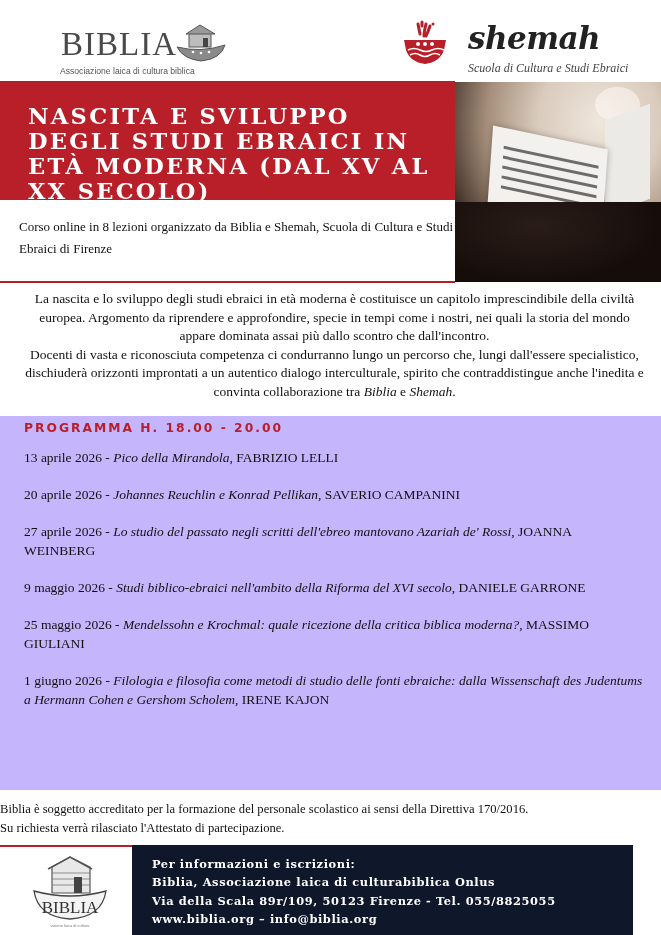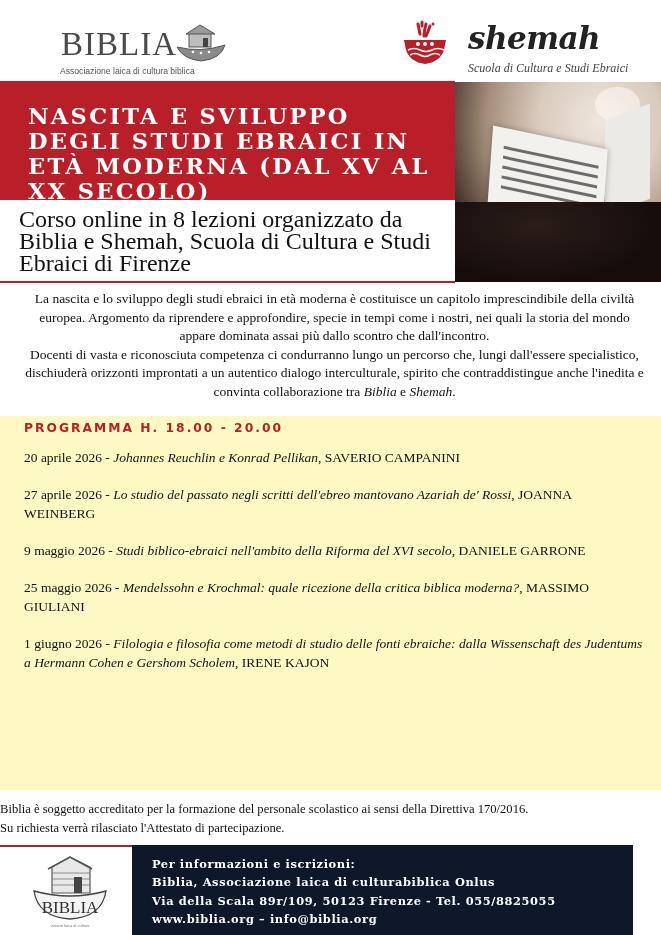--- a/index.html
+++ b/index.html
@@ -20,27 +20,27 @@
   .photo-page { position: absolute; left: 35px; top: 55px; width: 115px; height: 85px; background: #f3f1ee; transform: skewY(8deg) rotate(4deg); box-shadow: 0 0 6px rgba(0,0,0,0.3); }
   .photo-page2 { position: absolute; left: 150px; top: 30px; width: 45px; height: 95px; background: #eceae7; transform: skewY(-20deg); }
   .photo-lines { position: absolute; left: 12px; top: 18px; width: 95px; }
   .photo-lines div { height: 3px; background: #333; margin-bottom: 7px; opacity: 0.7; }
   .photo-hands { position: absolute; left: 0; top: 120px; width: 206px; height: 80px; background: radial-gradient(ellipse at 40% 30%, #2a1d18 0%, #160d0b 70%); }
   .photo-glow { position: absolute; left: 140px; top: 5px; width: 45px; height: 35px; border-radius: 50%; background: rgba(255,250,245,0.55); }
 
   .title-box { position: absolute; left: 0; top: 83px; width: 455px; height: 117px; background: #b81f28; }
   .title-text { position: absolute; left: 28px; top: 21px; width: 420px; font-family: "DejaVu Serif", serif; font-weight: bold; font-size: 22.5px; line-height: 25px; letter-spacing: 2.3px; color: #fff; }
 
-  .subtitle { position: absolute; left: 19px; top: 208px; width: 440px; font-family: "Liberation Serif", serif; font-size: 24px; line-height: 22px; color: #111; }
+  .subtitle { position: absolute; left: 19px; top: 216px; width: 440px; font-family: "Liberation Serif", serif; font-size: 13px; line-height: 22px; color: #111; }
   .sub-rule { position: absolute; left: 0; top: 281px; width: 455px; height: 2px; background: #b3202a; }
 
   .intro { position: absolute; left: 22px; top: 290px; width: 625px; font-family: "Liberation Serif", serif; font-size: 13.5px; line-height: 18.6px; color: #111; text-align: center; }
   .intro p { margin: 0; }
 
-  .programme { position: absolute; left: 0; top: 416px; width: 661px; height: 374px; background: #fef9c3; }
+  .programme { position: absolute; left: 0; top: 416px; width: 661px; height: 374px; background: #c4b5fd; }
   .prog-head { position: absolute; left: 24px; top: 5px; font-family: "DejaVu Sans", sans-serif; font-weight: bold; font-size: 12.3px; letter-spacing: 2px; color: #b81f28; }
   .lessons { position: absolute; left: 24px; top: 32px; width: 620px; }
   .lesson { font-family: "Liberation Serif", serif; font-size: 13.5px; line-height: 19px; color: #111; margin-bottom: 18px; }
   .lesson .title { font-style: italic; }
 
   .accredit { position: absolute; left: 0; top: 800px; width: 661px; font-family: "Liberation Serif", serif; font-size: 12.6px; line-height: 18.5px; color: #111; }
   .footer-rule { position: absolute; left: 0; top: 845px; width: 132px; height: 2px; background: #b3202a; }
   .footer-logo { position: absolute; left: 30px; top: 855px; width: 80px; height: 75px; }
   .footer-box { position: absolute; left: 132px; top: 845px; width: 501px; height: 90px; background: #0f172a; }
   .footer-text { position: absolute; left: 20px; top: 10px; font-family: "DejaVu Serif", serif; font-weight: bold; font-size: 11.4px; line-height: 18.3px; letter-spacing: 0.6px; color: #fff; white-space: nowrap; }
@@ -103,20 +103,21 @@
 <div class="sub-rule"></div>
 
 <div class="intro">
   <p>La nascita e lo sviluppo degli studi ebraici in età moderna è costituisce un capitolo imprescindibile della civiltà europea. Argomento da riprendere e approfondire, specie in tempi come i nostri, nei quali la storia del mondo appare dominata assai più dallo scontro che dall'incontro.</p>
   <p><span>Docenti di vasta e riconosciuta competenza ci condurranno lungo un percorso che, lungi dall'essere specialistico, dischiuderà orizzonti improntati a un autentico dialogo interculturale, spirito che contraddistingue anche l'inedita e convinta collaborazione tra </span><i>Biblia</i><span> e </span><i>Shemah</i><span>.</span></p>
 </div>
 
 <div class="programme">
   <div class="prog-head">PROGRAMMA H. 18.00 - 20.00</div>
   <div class="lessons">
+    <div class="lesson"><span>13 aprile 2026 - </span><span class="title">Pico della Mirandola</span><span>, FABRIZIO LELLI</span></div>
     <div class="lesson"><span>20 aprile 2026 - </span><span class="title">Johannes Reuchlin e Konrad Pellikan</span><span>, SAVERIO CAMPANINI</span></div>
     <div class="lesson"><span>27 aprile 2026 - </span><span class="title">Lo studio del passato negli scritti dell'ebreo mantovano Azariah de' Rossi</span><span>, JOANNA WEINBERG</span></div>
     <div class="lesson"><span>9 maggio 2026 - </span><span class="title">Studi biblico-ebraici nell'ambito della Riforma del XVI secolo</span><span>, DANIELE GARRONE</span></div>
     <div class="lesson"><span>25 maggio 2026 - </span><span class="title">Mendelssohn e Krochmal: quale ricezione della critica biblica moderna?</span><span>, MASSIMO GIULIANI</span></div>
     <div class="lesson"><span>1 giugno 2026 - </span><span class="title">Filologia e filosofia come metodi di studio delle fonti ebraiche: dalla Wissenschaft des Judentums a Hermann Cohen e Gershom Scholem</span><span>, IRENE KAJON</span></div>
   </div>
 </div>
 
 <div class="accredit">
   <div>Biblia è soggetto accreditato per la formazione del personale scolastico ai sensi della Direttiva 170/2016.</div>

